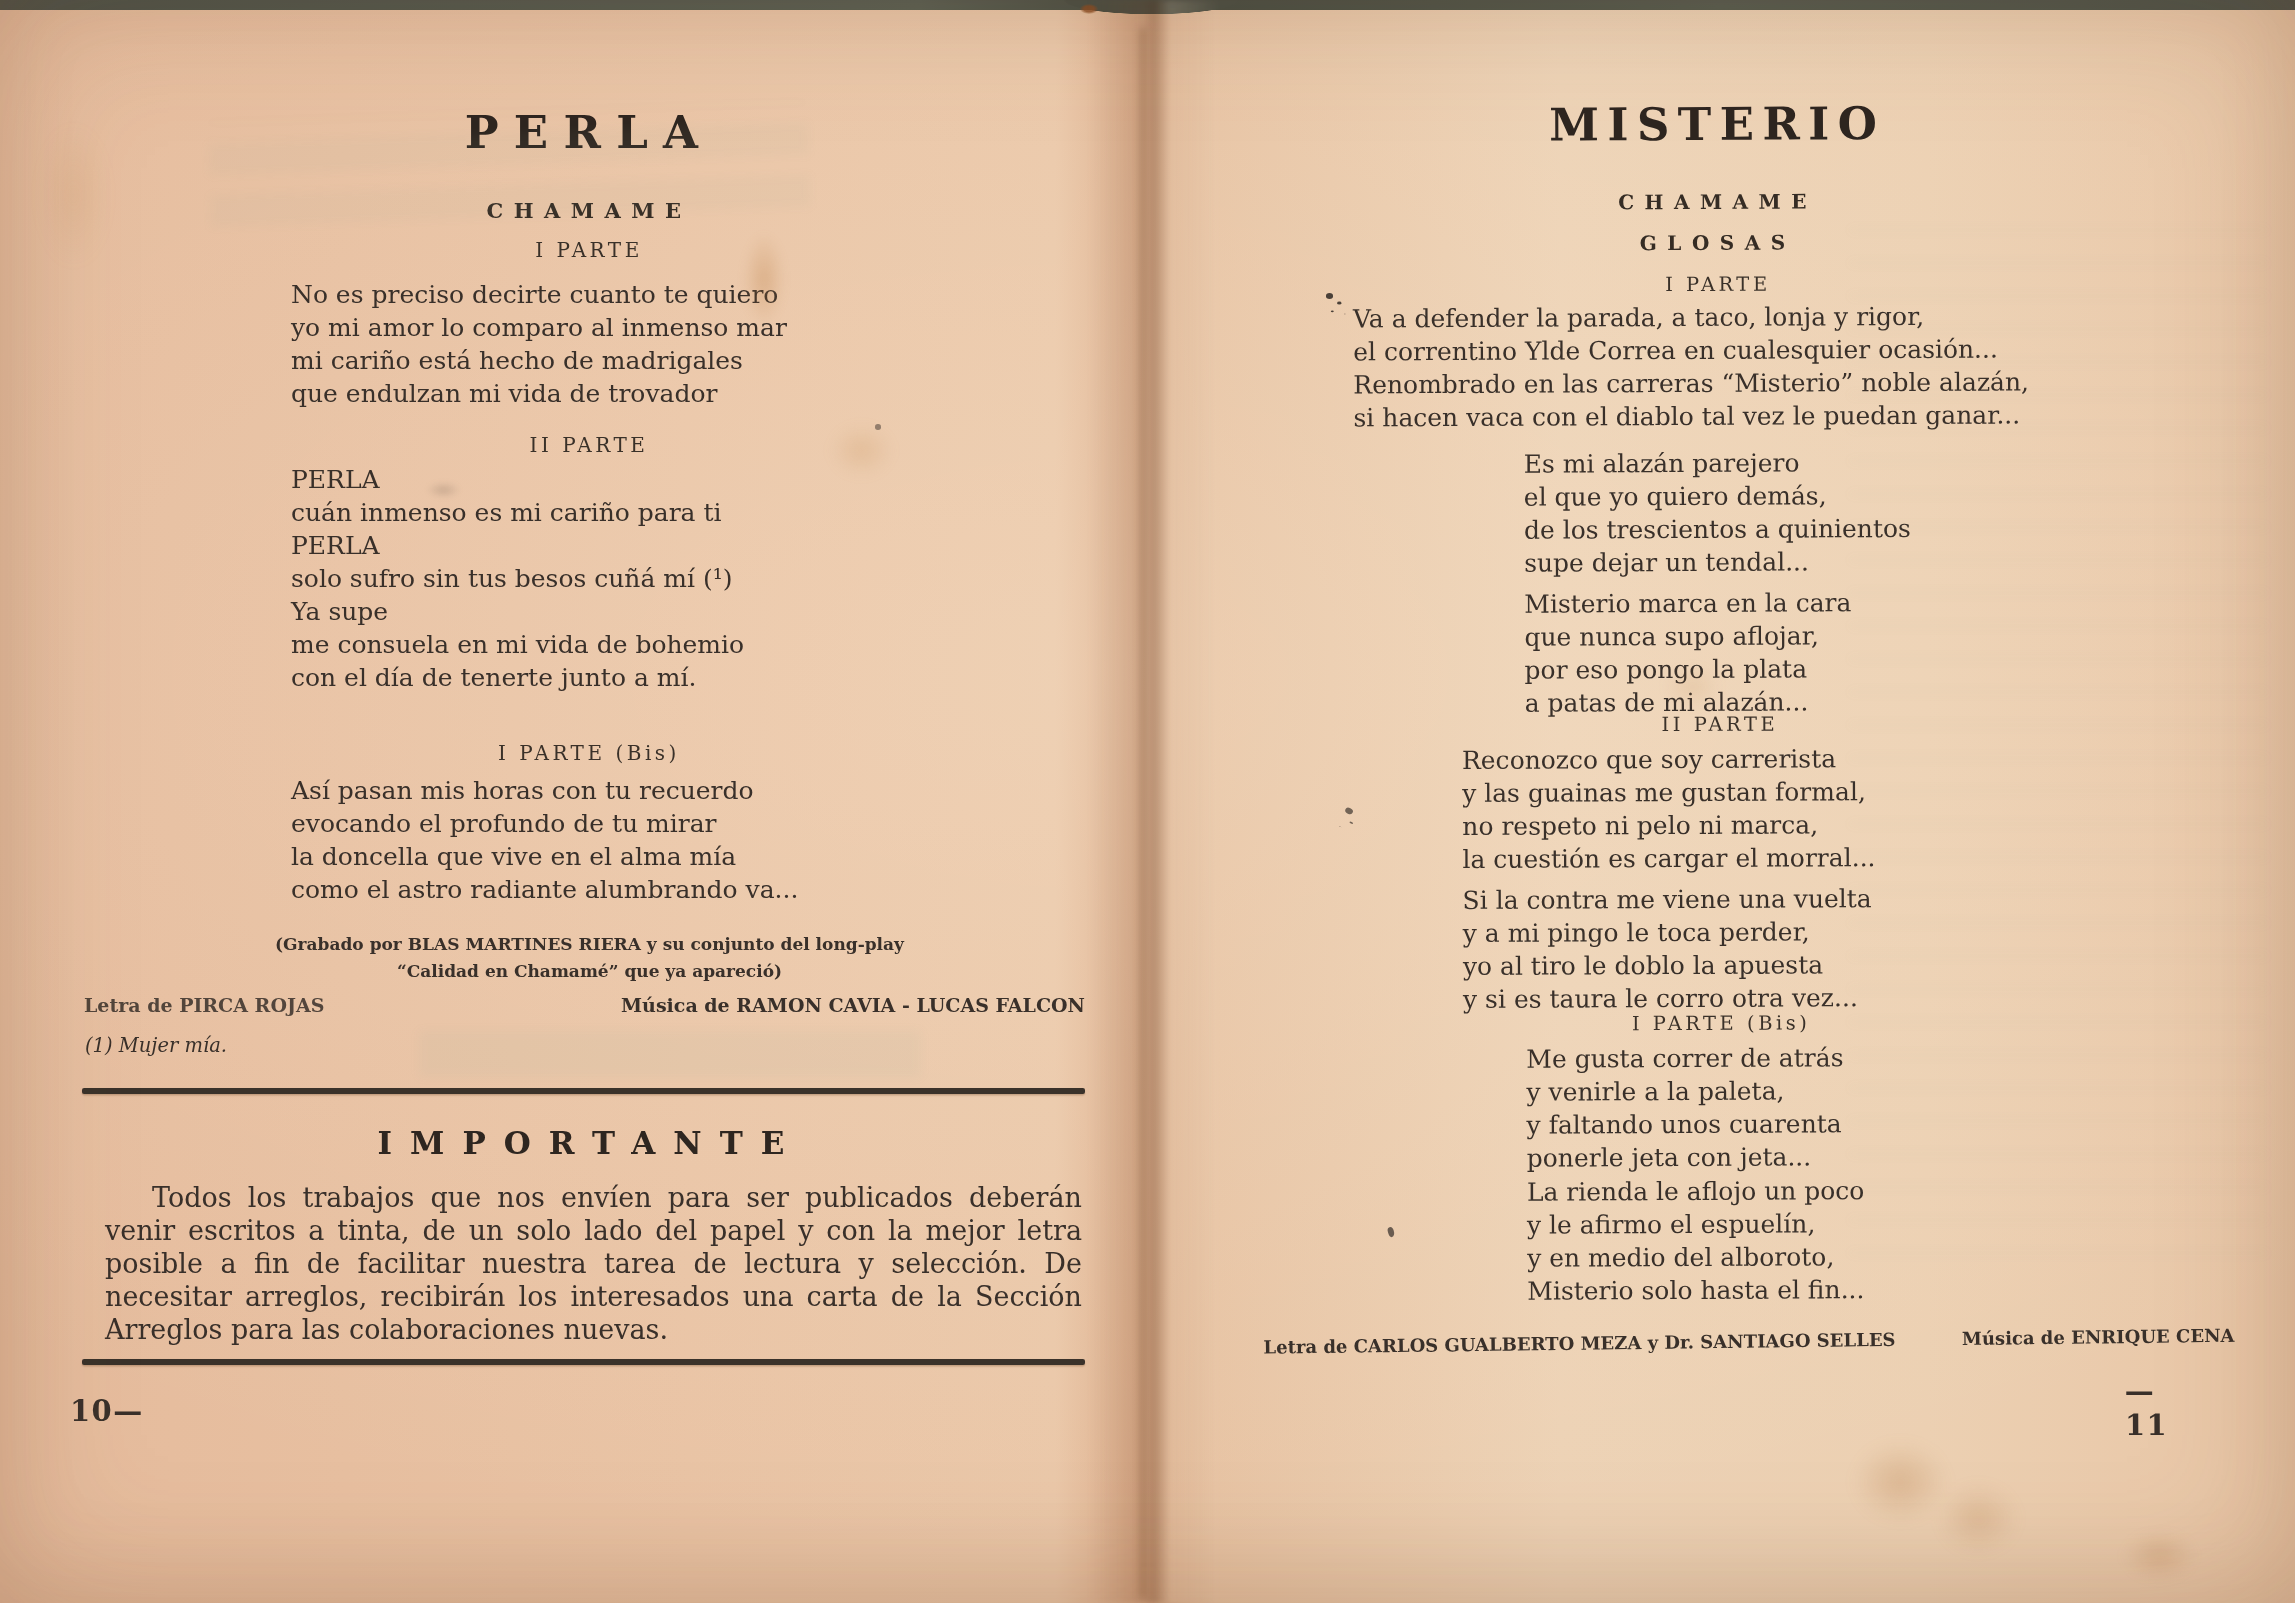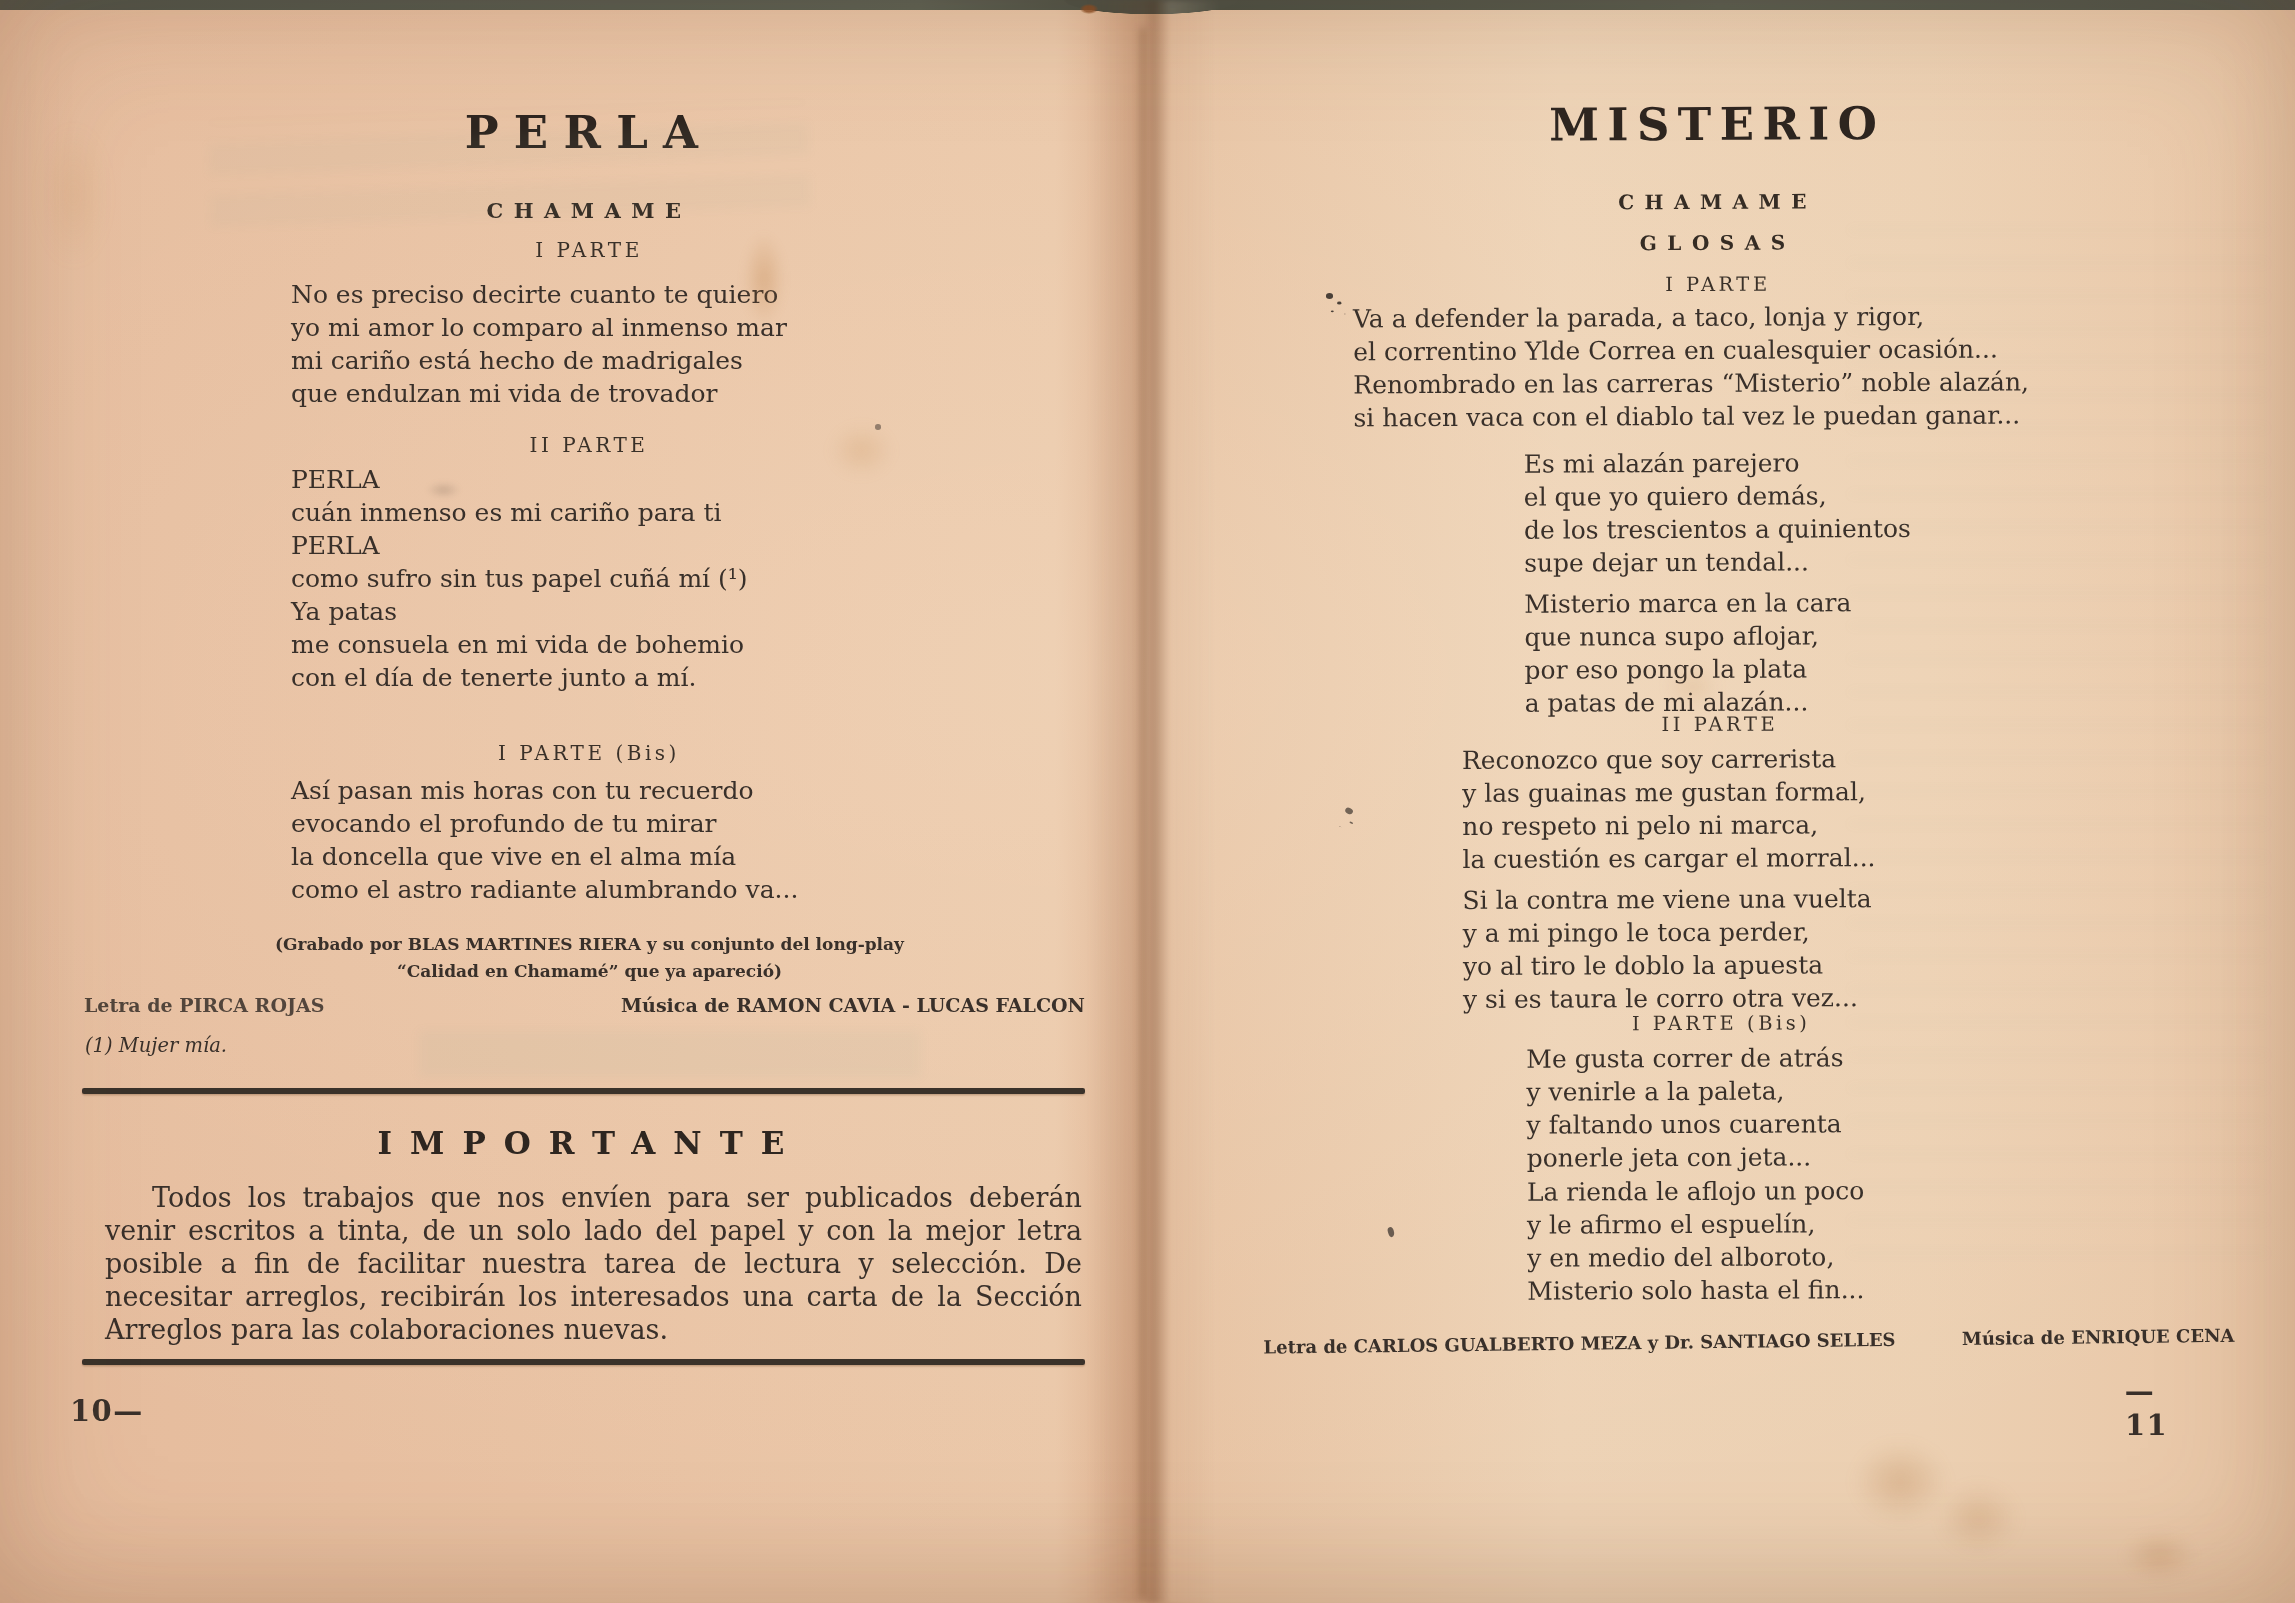--- a/index.html
+++ b/index.html
@@ -70,22 +70,22 @@
       <div class="verse">mi cariño está hecho de madrigales</div>
       <div class="verse">que endulzan mi vida de trovador</div>
     </div>
 
     <div class="abs t-center part-heading" style="left:345px;top:433px;width:488px;">II PARTE</div>
 
     <div class="abs" style="left:291px;top:463px;">
       <div class="verse">PERLA</div>
       <div class="verse">cuán inmenso es mi cariño para ti</div>
       <div class="verse">PERLA</div>
-      <div class="verse">como sufro sin tus papel cuñá mí (¹)</div>
-      <div class="verse">Ya patas</div>
+      <div class="verse">solo sufro sin tus besos cuñá mí (¹)</div>
+      <div class="verse">Ya supe</div>
       <div class="verse">me consuela en mi vida de bohemio</div>
       <div class="verse">con el día de tenerte junto a mí.</div>
     </div>
 
     <div class="abs t-center part-heading" style="left:345px;top:741px;width:488px;">I PARTE (Bis)</div>
 
     <div class="abs" style="left:291px;top:774px;">
       <div class="verse">Así pasan mis horas con tu recuerdo</div>
       <div class="verse">evocando el profundo de tu mirar</div>
       <div class="verse">la doncella que vive en el alma mía</div>

